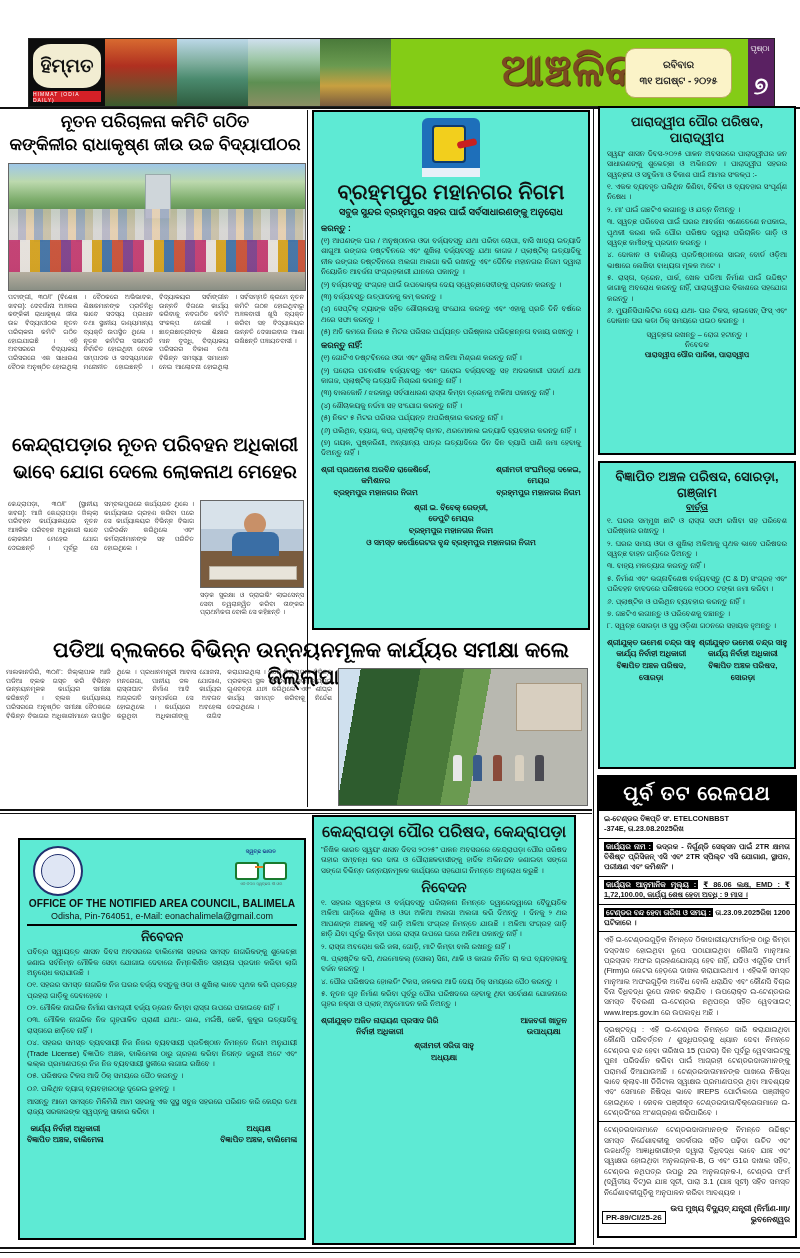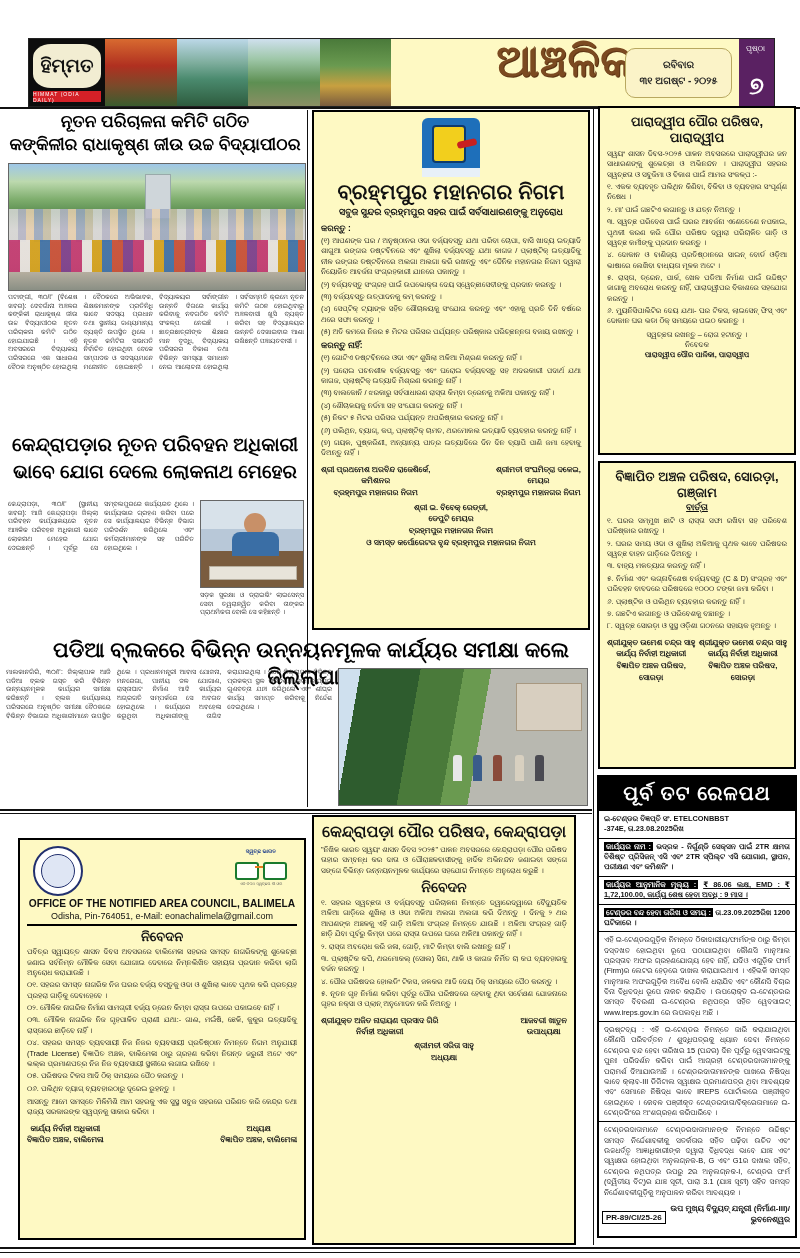--- a/index.html
+++ b/index.html
@@ -17,24 +17,24 @@
         border-radius:18px/14px;display:flex;align-items:center;justify-content:center;
         font-weight:bold;font-size:19px;color:#111;}
   .mh-logo-strip{position:absolute;left:4px;bottom:4px;right:4px;height:11px;background:#d42027;
         color:#fff;font-size:5px;display:flex;align-items:center;justify-content:center;letter-spacing:1px;}
   .mh-photos{width:286px;height:100%;display:flex;flex:0 0 auto;}
   .mh-photos div{flex:1;}
   .ph1{background:linear-gradient(180deg,#d86a30 0%,#b03020 40%,#7a4a2a 70%,#3a5c2e 100%);}
   .ph2{background:linear-gradient(180deg,#bcd8e8 0%,#7fae9e 35%,#4a8a6e 60%,#2e5c3e 100%);}
   .ph3{background:linear-gradient(180deg,#cfe0ee 0%,#9ec7a8 30%,#5d8f52 65%,#8a8f64 100%);}
   .ph4{background:linear-gradient(180deg,#4a7a3a 0%,#6a9a50 40%,#c8a040 70%,#7a5c3e 100%);}
-  .mh-band{flex:1;background:#fef9c3;display:flex;align-items:flex-start;justify-content:center;position:relative;}
+  .mh-band{flex:1;background:#84cc16;display:flex;align-items:center;justify-content:center;position:relative;font-family:Liberation Mono, monospace;}
   .mh-title{font-size:44px;font-weight:bold;color:#7b4a21;letter-spacing:1px;line-height:1;
         text-shadow:1px 1px 0 #5c3414;}
-  .mh-right{width:35px;background:#5a2162;flex:0 0 auto;position:relative;color:#fff;}
+  .mh-right{width:26px;background:#5a2162;flex:0 0 auto;position:relative;color:#fff;}
   .mh-page-label{position:absolute;top:5px;left:0;right:2px;font-size:8px;text-align:center;}
   .mh-page-num{position:absolute;bottom:6px;left:0;right:0;font-size:24px;font-weight:bold;text-align:center;}
   .mh-datebox{position:absolute;right:42px;top:9px;width:105px;height:48px;background:#fbf3c8;
         border:1px solid #b8a860;border-radius:10px;display:flex;flex-direction:column;
         align-items:center;justify-content:center;font-size:10px;font-weight:bold;color:#222;gap:4px;}
 
   .hr{position:absolute;background:#111;}
   .vline{position:absolute;width:1px;background:#111;}
 
   
@@ -60,21 +60,21 @@
   .desk-shirt{position:absolute;left:30%;top:36%;width:46%;height:28%;border-radius:8px 8px 0 0;background:#3a6ea5;}
   .desk-papers{position:absolute;left:8%;bottom:8%;width:84%;height:14%;background:#e8e4da;border:1px solid #b8b0a0;}
 
   .photo-road{background:linear-gradient(100deg,#cfe0ee 0 8%,#2e5c2e 8% 30%,#4a7a3a 30% 46%,#6a9a50 46% 56%,#b8b8b0 56% 100%);}
   .walker{position:absolute;bottom:18%;width:9px;height:26px;border-radius:3px 3px 0 0;}
   .w1{left:46%;background:#e8e8e8;} .w2{left:54%;background:#3a5c8a;} .w3{left:62%;background:#8a4a3a;}
   .w4{left:71%;background:#d8d0c0;} .w5{left:79%;background:#4a4a52;}
   .bldg{position:absolute;right:2%;top:10%;width:26%;height:34%;background:#d8cfc0;border:1px solid #a89880;}
 
   
-  .nbox{border:2px solid #000;background:#fef9c3;padding:6px 7px;box-sizing:border-box;overflow:hidden;}
+  .nbox{border:2px solid #000;background:#5eead4;padding:6px 7px;box-sizing:border-box;overflow:hidden;}
   .n-title-lg{font-size:21px;font-weight:bold;text-align:center;}
   .n-title-md{font-size:13px;font-weight:bold;text-align:center;}
   .n-sub{font-size:9.5px;font-weight:bold;text-align:center;}
   .n-body{font-size:7.3px;line-height:1.42;}
   .li-item{margin:2px 0;text-align:justify;}
   .sig-row{display:flex;justify-content:space-between;margin-top:5px;}
   .sig{font-size:7.8px;font-weight:bold;text-align:center;line-height:1.5;}
   .underline{text-decoration:underline;}
 
   .bmc-logo{width:58px;height:58px;margin:0 auto;background:#1e6fba;border-radius:6px;position:relative;}

